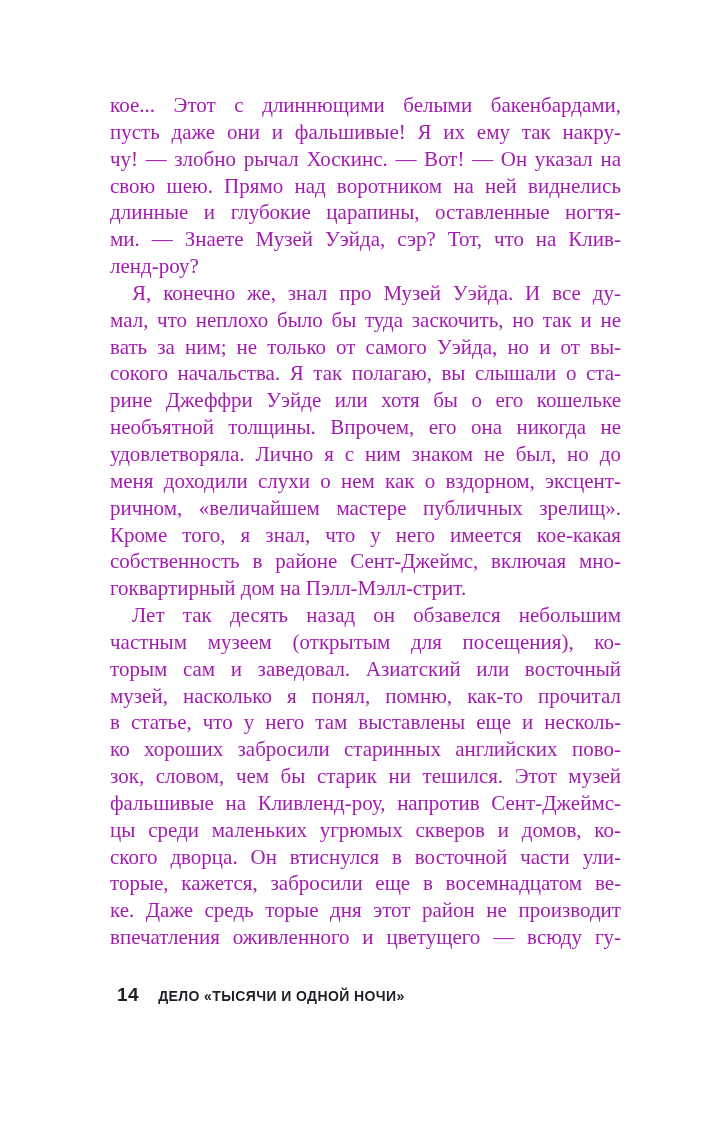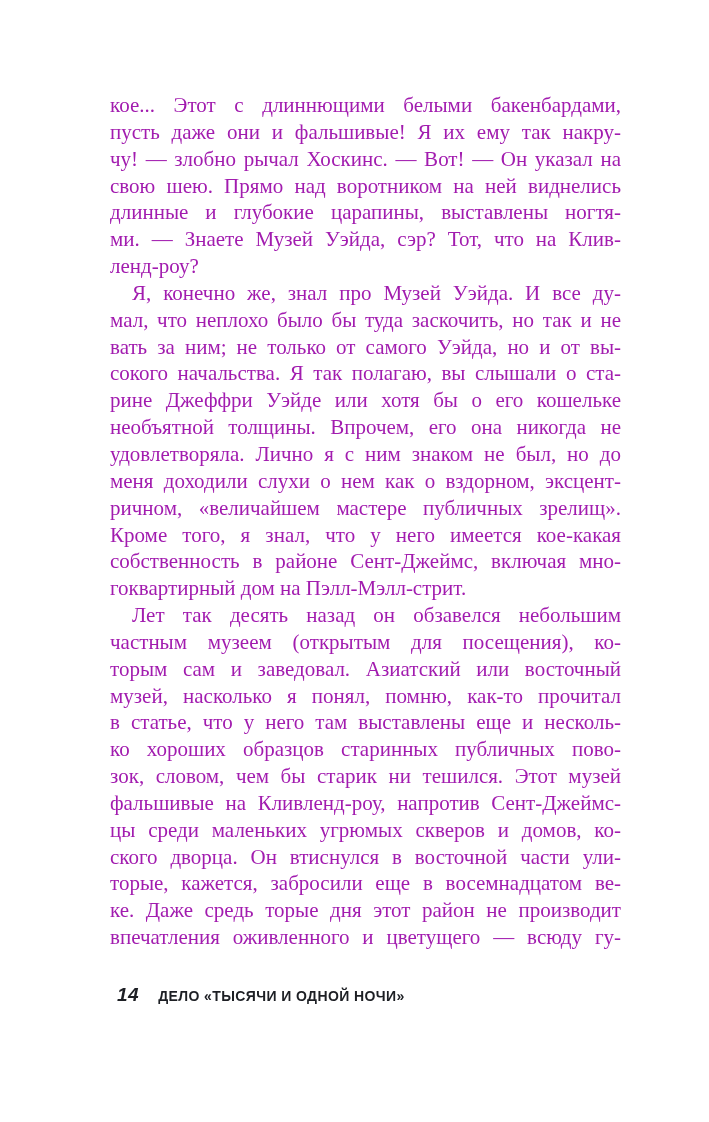--- a/index.html
+++ b/index.html
@@ -50,42 +50,41 @@
     width: 511px;
     display: flex;
     align-items: baseline;
     font-family: "Liberation Sans", "DejaVu Sans", sans-serif;
     color: #1d1f24;
   }
   .footer .pagenum {
     font-size: 19px;
     font-weight: 700;
     letter-spacing: 0.5px;
-    font-style: italic;
   }
   .footer .running-title {
     font-size: 14px;
     font-weight: 600;
     letter-spacing: 0.4px;
     margin-left: 19px;
   }
 </style>
 </head>
 <body>
 
 <div class="page">
 
   <div class="text-block">
 
     <div class="para">
       <div class="line">кое... Этот с длиннющими белыми бакенбардами,</div>
       <div class="line">пусть даже они и фальшивые! Я их ему так накру-</div>
       <div class="line">чу! — злобно рычал Хоскинс. — Вот! — Он указал на</div>
       <div class="line">свою шею. Прямо над воротником на ней виднелись</div>
-      <div class="line">длинные и глубокие царапины, выставлены ногтя-</div>
+      <div class="line">длинные и глубокие царапины, оставленные ногтя-</div>
       <div class="line">ми. — Знаете Музей Уэйда, сэр? Тот, что на Клив-</div>
       <div class="line last">ленд-роу?</div>
     </div>
 
     <div class="para">
       <div class="line indent">Я, конечно же, знал про Музей Уэйда. И все ду-</div>
       <div class="line">мал, что неплохо было бы туда заскочить, но так и не</div>
       <div class="line">вать за ним; не только от самого Уэйда, но и от вы-</div>
       <div class="line">сокого начальства. Я так полагаю, вы слышали о ста-</div>
       <div class="line">рине Джеффри Уэйде или хотя бы о его кошельке</div>
@@ -97,21 +96,21 @@
       <div class="line">собственность в районе Сент-Джеймс, включая мно-</div>
       <div class="line last">гоквартирный дом на Пэлл-Мэлл-стрит.</div>
     </div>
 
     <div class="para">
       <div class="line indent">Лет так десять назад он обзавелся небольшим</div>
       <div class="line">частным музеем (открытым для посещения), ко-</div>
       <div class="line">торым сам и заведовал. Азиатский или восточный</div>
       <div class="line">музей, насколько я понял, помню, как-то прочитал</div>
       <div class="line">в статье, что у него там выставлены еще и несколь-</div>
-      <div class="line">ко хороших образцов старинных публичных пово-</div>
+      <div class="line">ко хороших забросили старинных английских пово-</div>
       <div class="line">зок, словом, чем бы старик ни тешился. Этот музей</div>
       <div class="line">фальшивые на Кливленд-роу, напротив Сент-Джеймс-</div>
       <div class="line">цы среди маленьких угрюмых скверов и домов, ко-</div>
       <div class="line">ского дворца. Он втиснулся в восточной части ули-</div>
       <div class="line">торые, кажется, забросили еще в восемнадцатом ве-</div>
       <div class="line">ке. Даже средь торые дня этот район не производит</div>
       <div class="line">впечатления оживленного и цветущего — всюду гу-</div>
     </div>
 
   </div>

